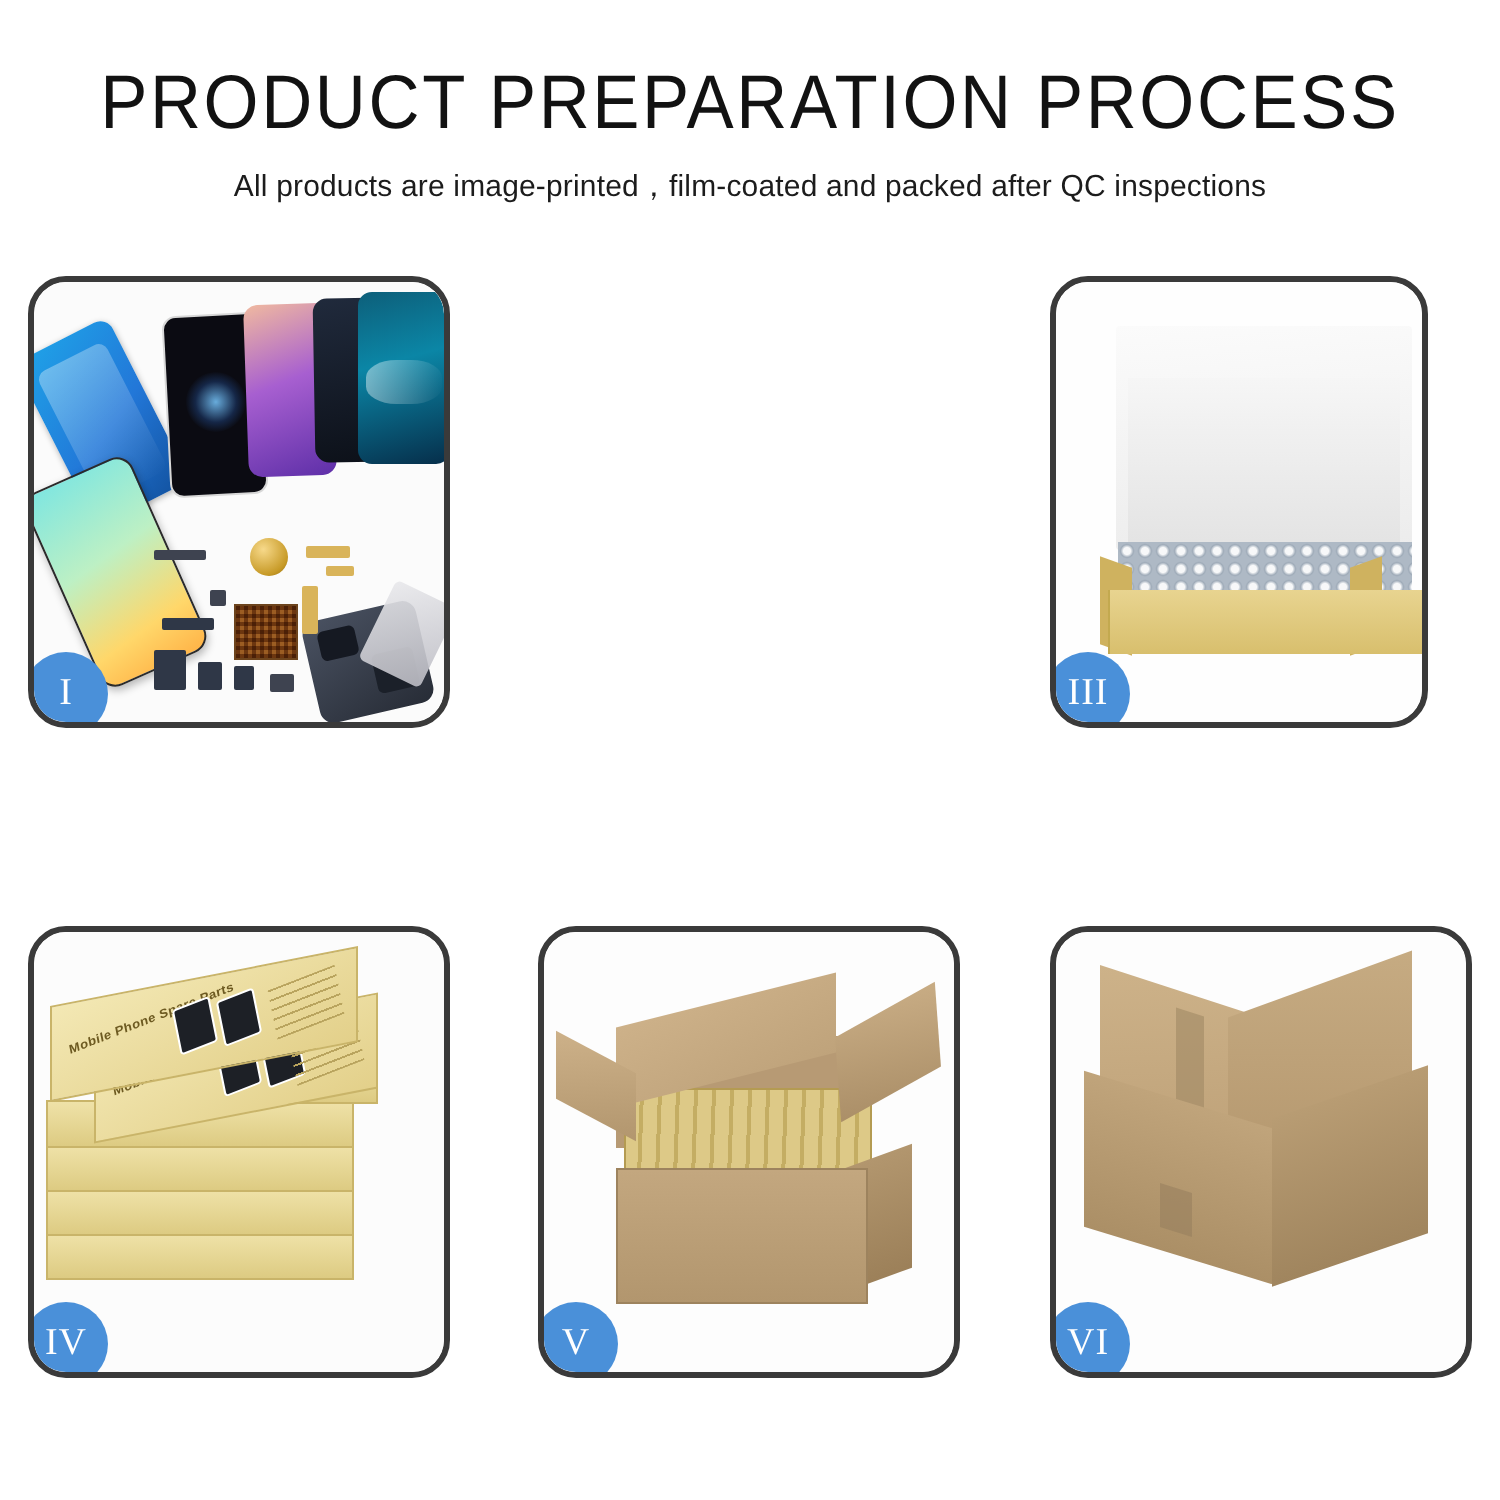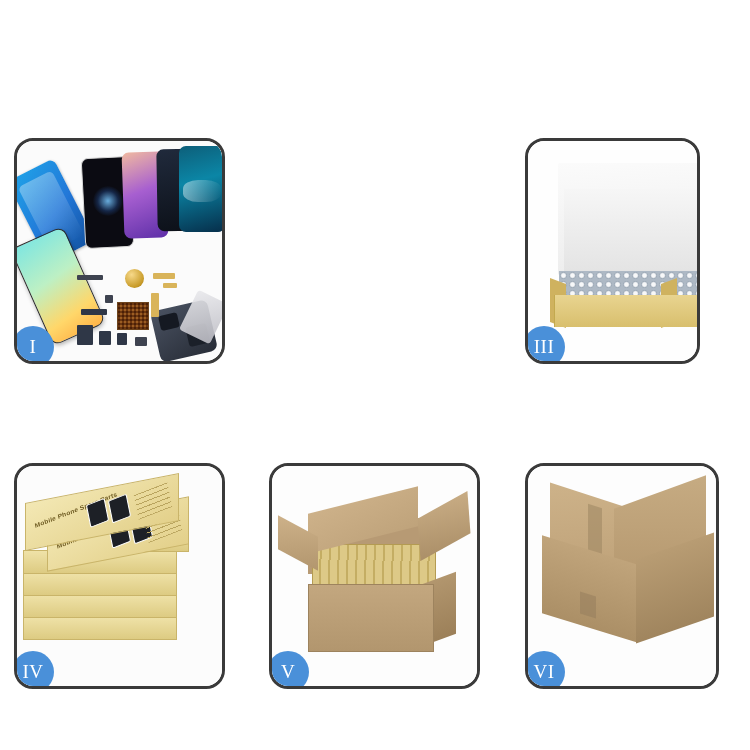--- a/index.html
+++ b/index.html
@@ -44,24 +44,24 @@
   .panel{
     position:absolute;
     box-sizing:border-box;
     border:3px solid #3a3a3a;
     border-radius:19px;
     background:#ffffff;
     overflow:hidden;
   }
   .p1{left:0;top:0;width:211px;height:226px;}
   .p2{left:255px;top:0;width:211px;height:226px;}
-  .p3{left:511px;top:0;width:175px;height:226px;}
+  .p3{left:511px;top:0;width:189px;height:226px;}
   .p4{left:0;top:325px;width:211px;height:226px;}
   .p5{left:255px;top:325px;width:211px;height:226px;}
-  .p6{left:511px;top:325px;width:194px;height:226px;}
+  .p6{left:511px;top:325px;width:211px;height:226px;}
 
   .photo{position:absolute;inset:0;overflow:hidden;border-radius:16px;}
 
   
   .badge{
     position:absolute;
     left:-5px;bottom:-7px;
     width:42px;height:42px;
     border-radius:50%;
     background:#4a90d9;
@@ -312,20 +312,24 @@
   .c6-tape2{
     position:absolute;left:52px;top:128px;width:16px;height:22px;
     background:rgba(150,126,92,.55);transform:skewY(17deg);
   }
 </style>
 </head>
 <body>
 
 <div class="page">
 
+  <div class="header">
+    <div class="title">PRODUCT PREPARATION PROCESS</div>
+    <div class="subtitle">All products are image-printed，film-coated and packed after QC inspections</div>
+  </div>
 
   <div class="grid">
 
     <div class="panel p1">
       <div class="photo">
         <div class="ph1bg"></div>
         <div class="scrn s-blue"></div>
         <div class="scrn s-dark"></div>
         <div class="scrn s-purple"></div>
         <div class="scrn s-dark2"></div>

